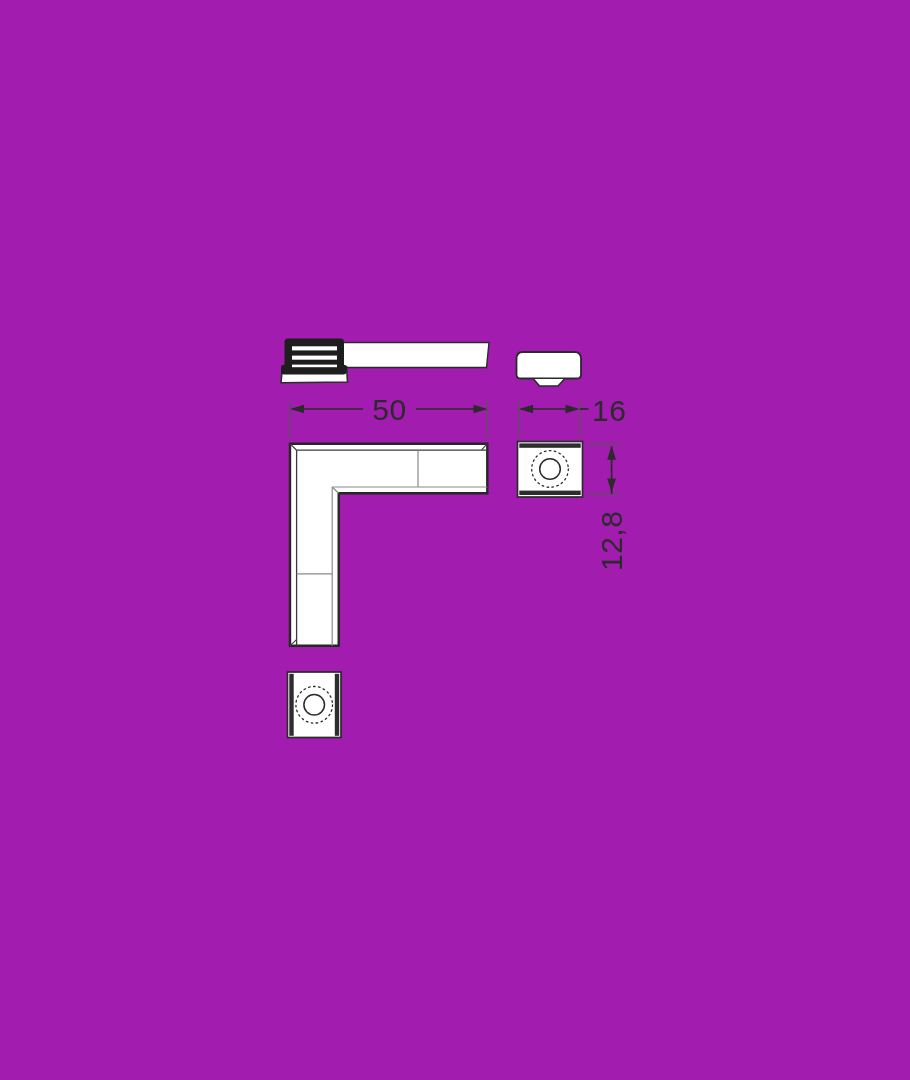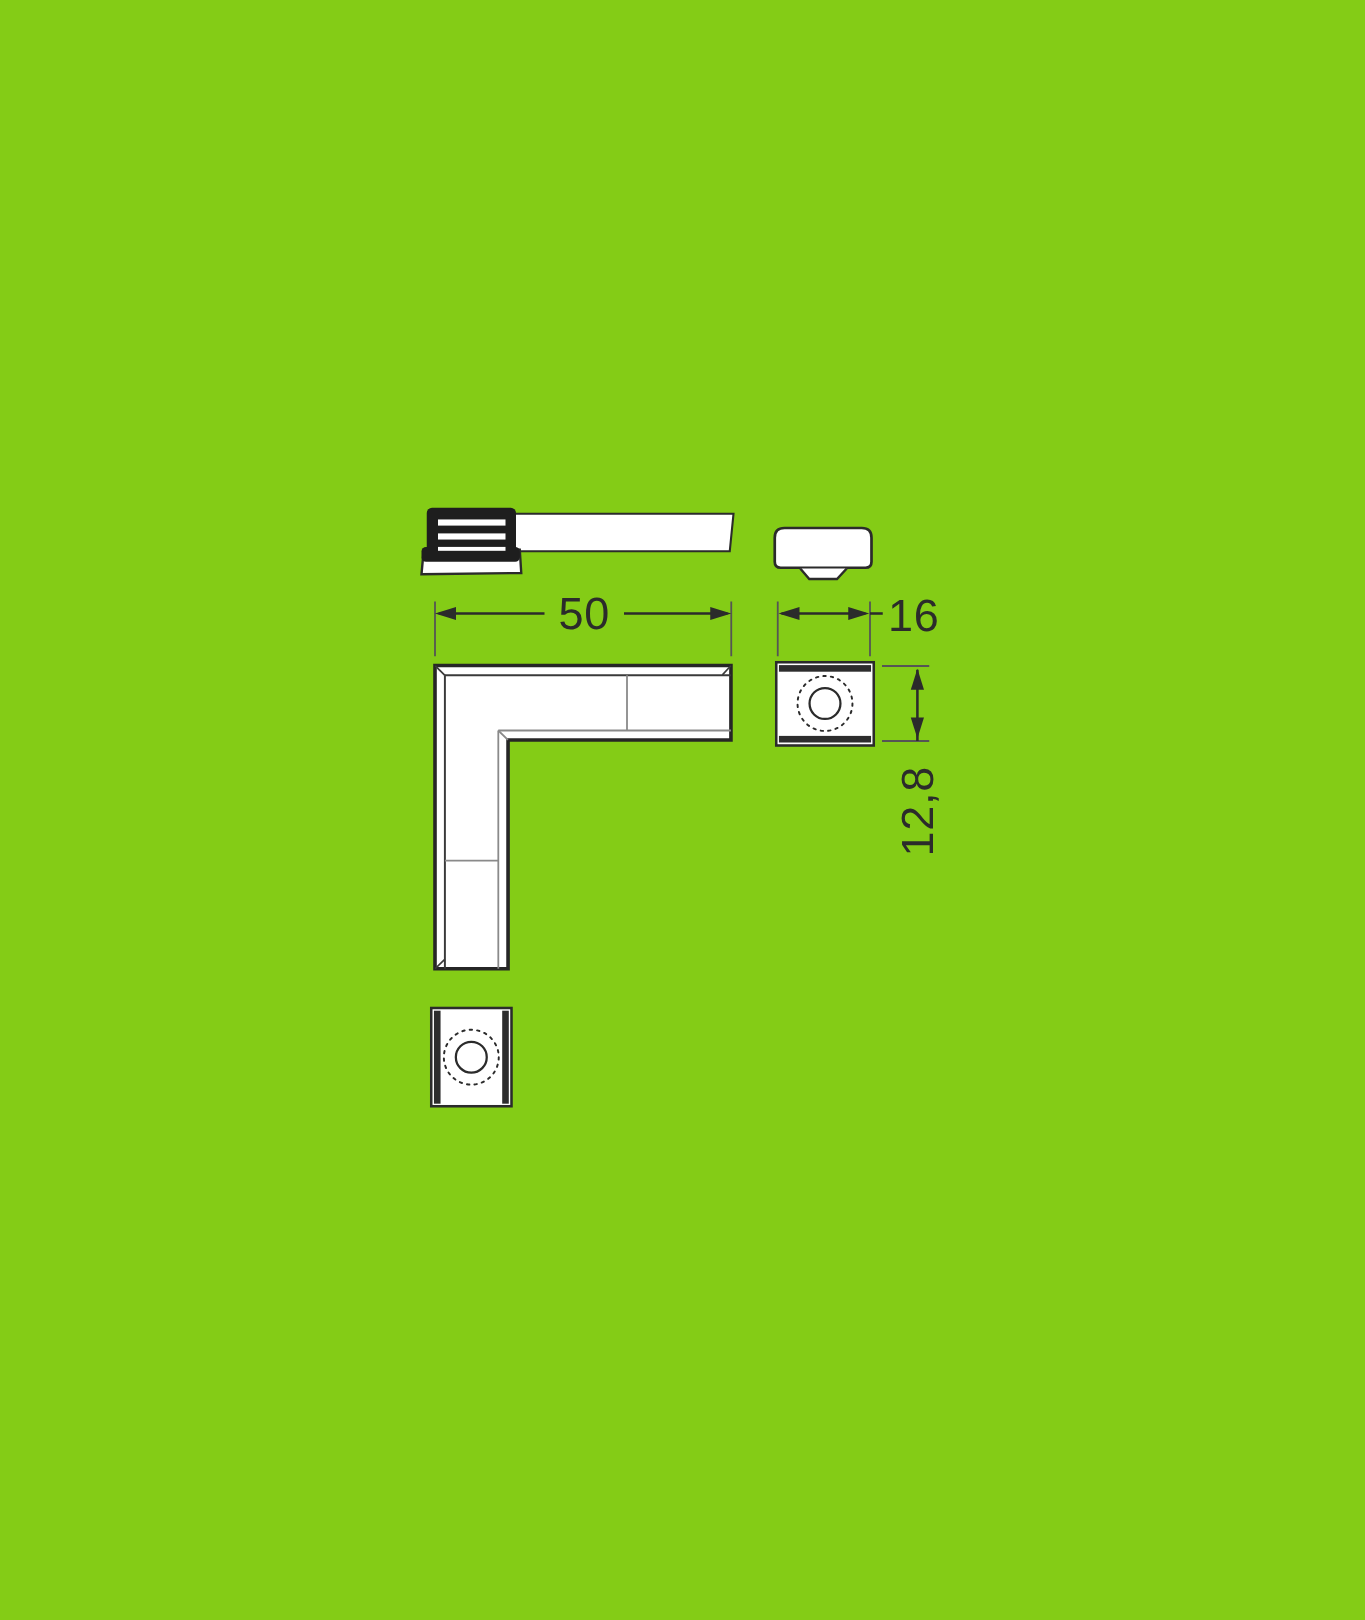--- a/index.html
+++ b/index.html
@@ -1,19 +1,19 @@
 <!DOCTYPE html>
 <html><head>
 <meta charset="utf-8">
 <style>
   html,body{margin:0;padding:0;background:#ffffff;}
   .canvas{
     position:relative;
     width:910px;height:1080px;
-    background:#84cc16;
+    background:#a21caf;
     font-family:"Liberation Sans", sans-serif;
     overflow:hidden;
   }
   svg{display:block;}
   .dim-text{
     font-family:"Liberation Sans", sans-serif;
     font-size:30px;
     fill:#2b2b2b;
     letter-spacing:0.5px;
   }

